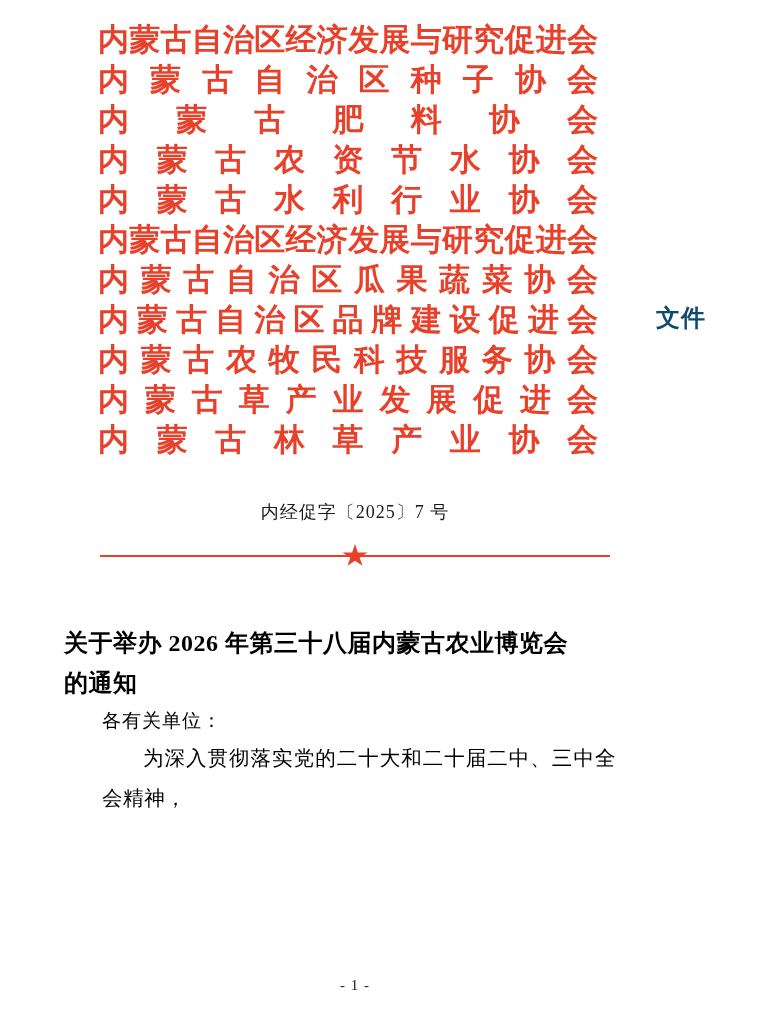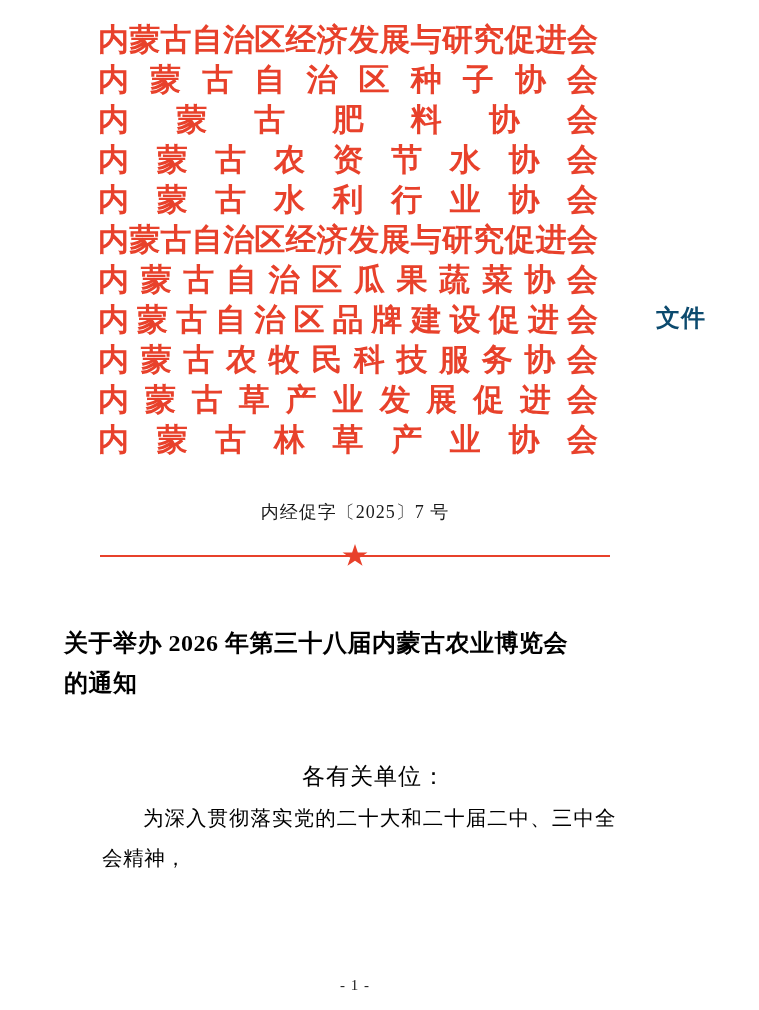--- a/index.html
+++ b/index.html
@@ -106,26 +106,24 @@
     font-size: 24px;
     font-weight: 700;
     line-height: 1.65;
     letter-spacing: 0.5px;
     color: #000;
     font-family: "Liberation Serif", "DejaVu Serif", serif;
   }
 
   
   .salutation {
-    margin-top: 52px;
-    font-size: 23px;
+    font-size: 19px;
     letter-spacing: 1px;
     line-height: 1.9;
     padding-left: 38px;
-    text-align: center;
   }
   .body-para {
     font-size: 20.5px;
     letter-spacing: 0.6px;
     line-height: 1.95;
     padding-left: 38px;
     padding-right: 30px;
     text-indent: 2em;
     text-align: justify;
   }

